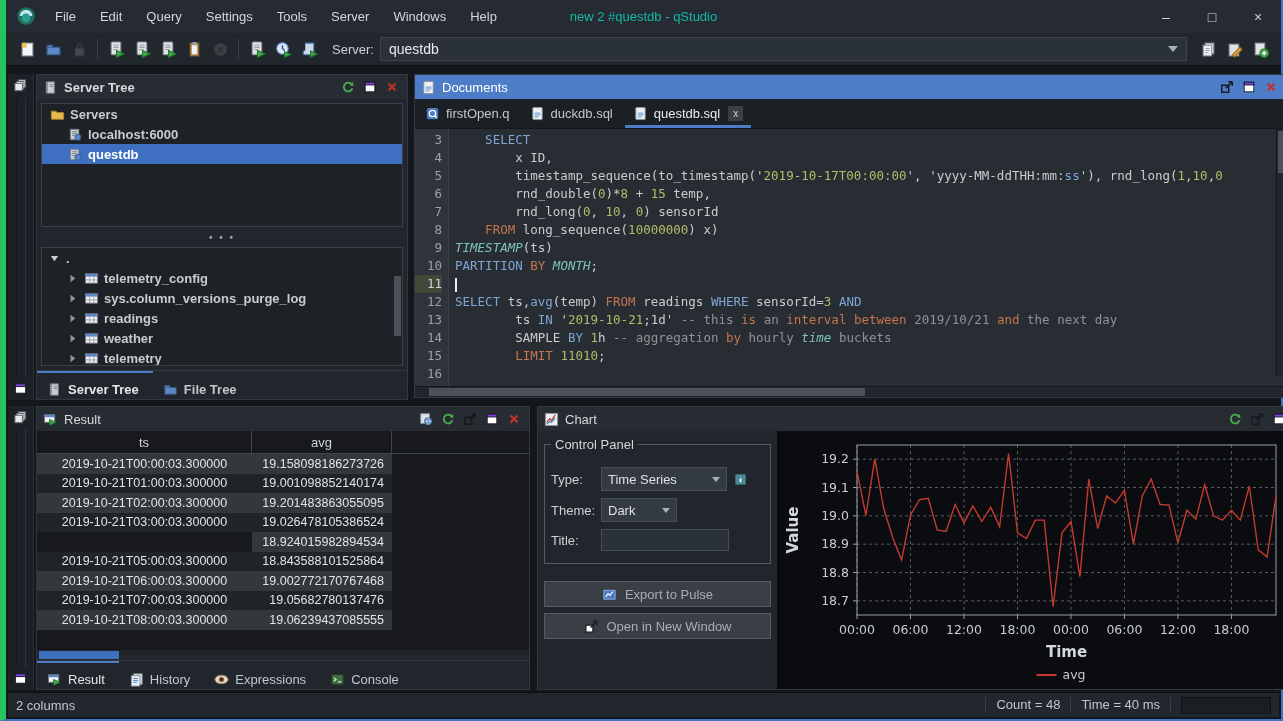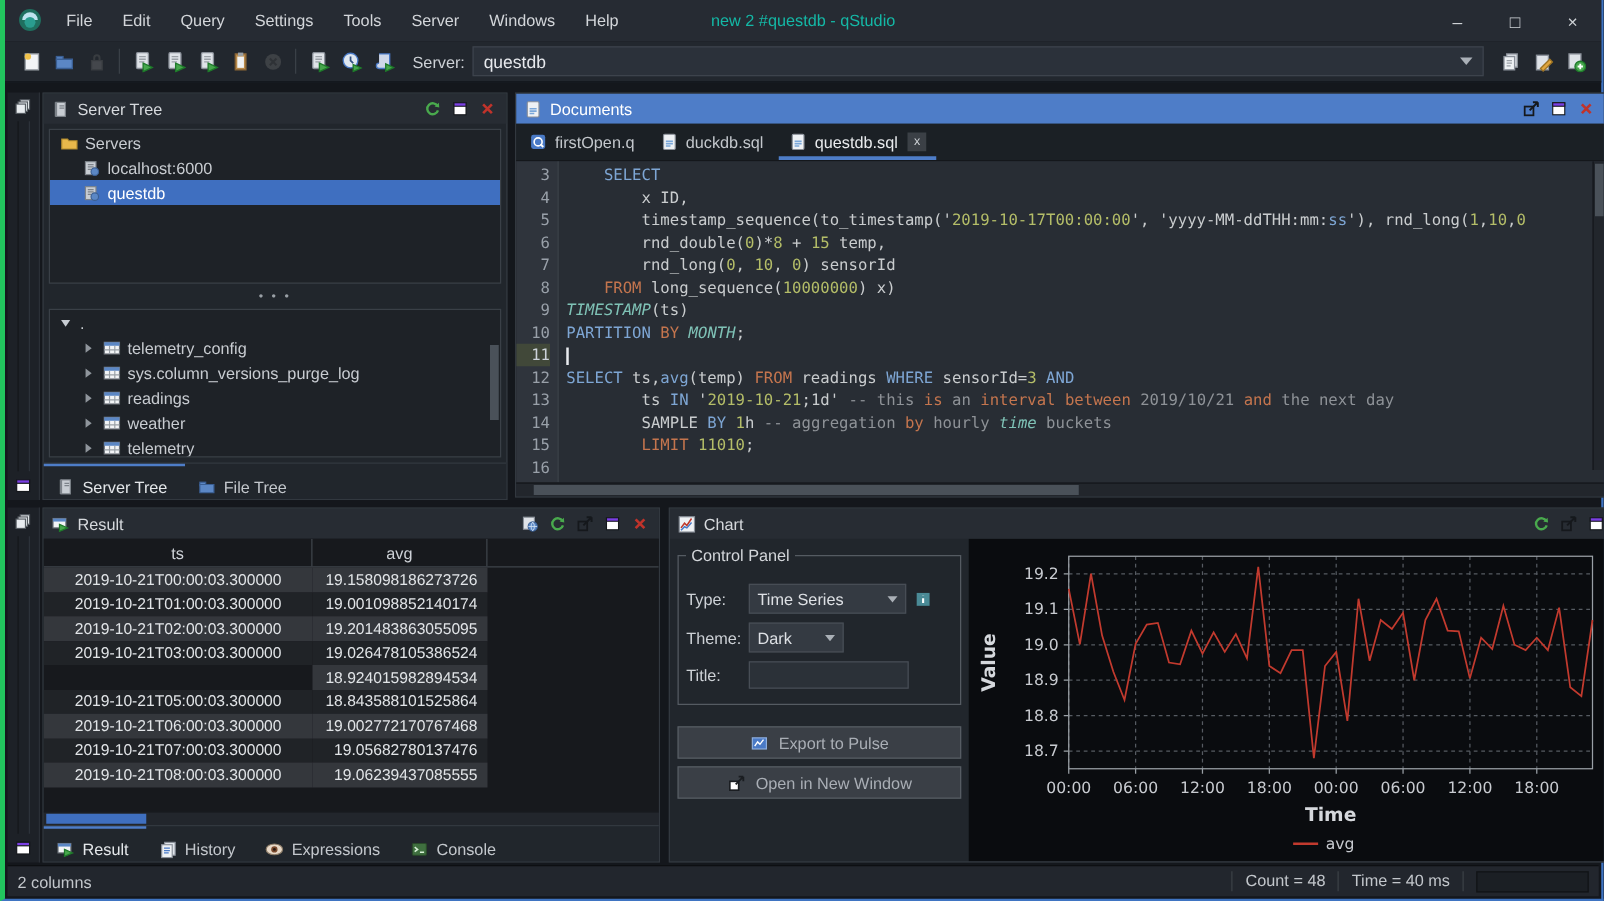--- a/index.html
+++ b/index.html
@@ -1,19 +1,19 @@
 <!DOCTYPE html>
 <html><head>
 <meta charset="utf-8">
 <style>
   html,body{margin:0;padding:0;background:#0e1013;}
   body{width:1283px;height:721px;position:relative;overflow:hidden;
        font-family:"Liberation Sans",sans-serif;color:#cfd3d8;font-size:13px;}
   #app{position:absolute;inset:0;box-sizing:border-box;background:#14171c;
-       border-left:4px solid #22c55e;border-right:2px solid #3f74c2;border-bottom:2px solid #3f74c2;}
+       border-left:6px solid #22c55e;border-right:2px solid #3f74c2;border-bottom:2px solid #3f74c2;}
   .ic{display:inline-flex;align-items:center;justify-content:center;vertical-align:middle;}
   .dim{opacity:.45;filter:grayscale(70%);}
   
   #titlebar{position:absolute;left:0;top:0;right:0;height:33px;background:#262b33;display:flex;align-items:center;}
   #menubar{display:flex;align-items:center;gap:2px;margin-left:38px;}
   .menu-item{padding:4px 11px;color:#d3d6da;cursor:default;}
   #win-title{position:absolute;left:50%;transform:translateX(-50%);color:#14b8a6;}
   #win-controls{margin-left:auto;display:flex;align-items:center;}
   .win-btn{width:46px;text-align:center;color:#ced2d6;font-size:14px;}
   #logo{position:absolute;left:10px;top:6px;}
@@ -289,21 +289,21 @@
       </span>
     <span class="groove"></span>
     <span class="ic">
         <svg width="15" height="15" viewBox="0 0 16 16">
           <rect x="2.5" y="3" width="11" height="10" fill="#ffffff" stroke="#15181c"></rect>
           <rect x="2.5" y="3" width="11" height="3" fill="#7b3fe4" stroke="#15181c"></rect>
         </svg>
       </span>
   </div>
 
-  <div class="panel" style="left:30px;top:74px;width:372px;height:326px;">
+  <div class="panel" style="left:30px;top:74px;width:372px;height:326px;font-weight:bold;">
     <div class="phead">
       <span class="ic">
           <svg width="15" height="15" viewBox="0 0 16 16">
             <rect x="4" y="2" width="8" height="12" fill="#c8cdd3" stroke="#7d838a"></rect>
             <path d="M4 2 v12" stroke="#7d838a" stroke-width="2"></path>
             <path d="M7 5 h4 M7 7 h4" stroke="#7d838a"></path>
           </svg>
         </span>
       <span>Server Tree</span>
       <span class="sp"></span>

